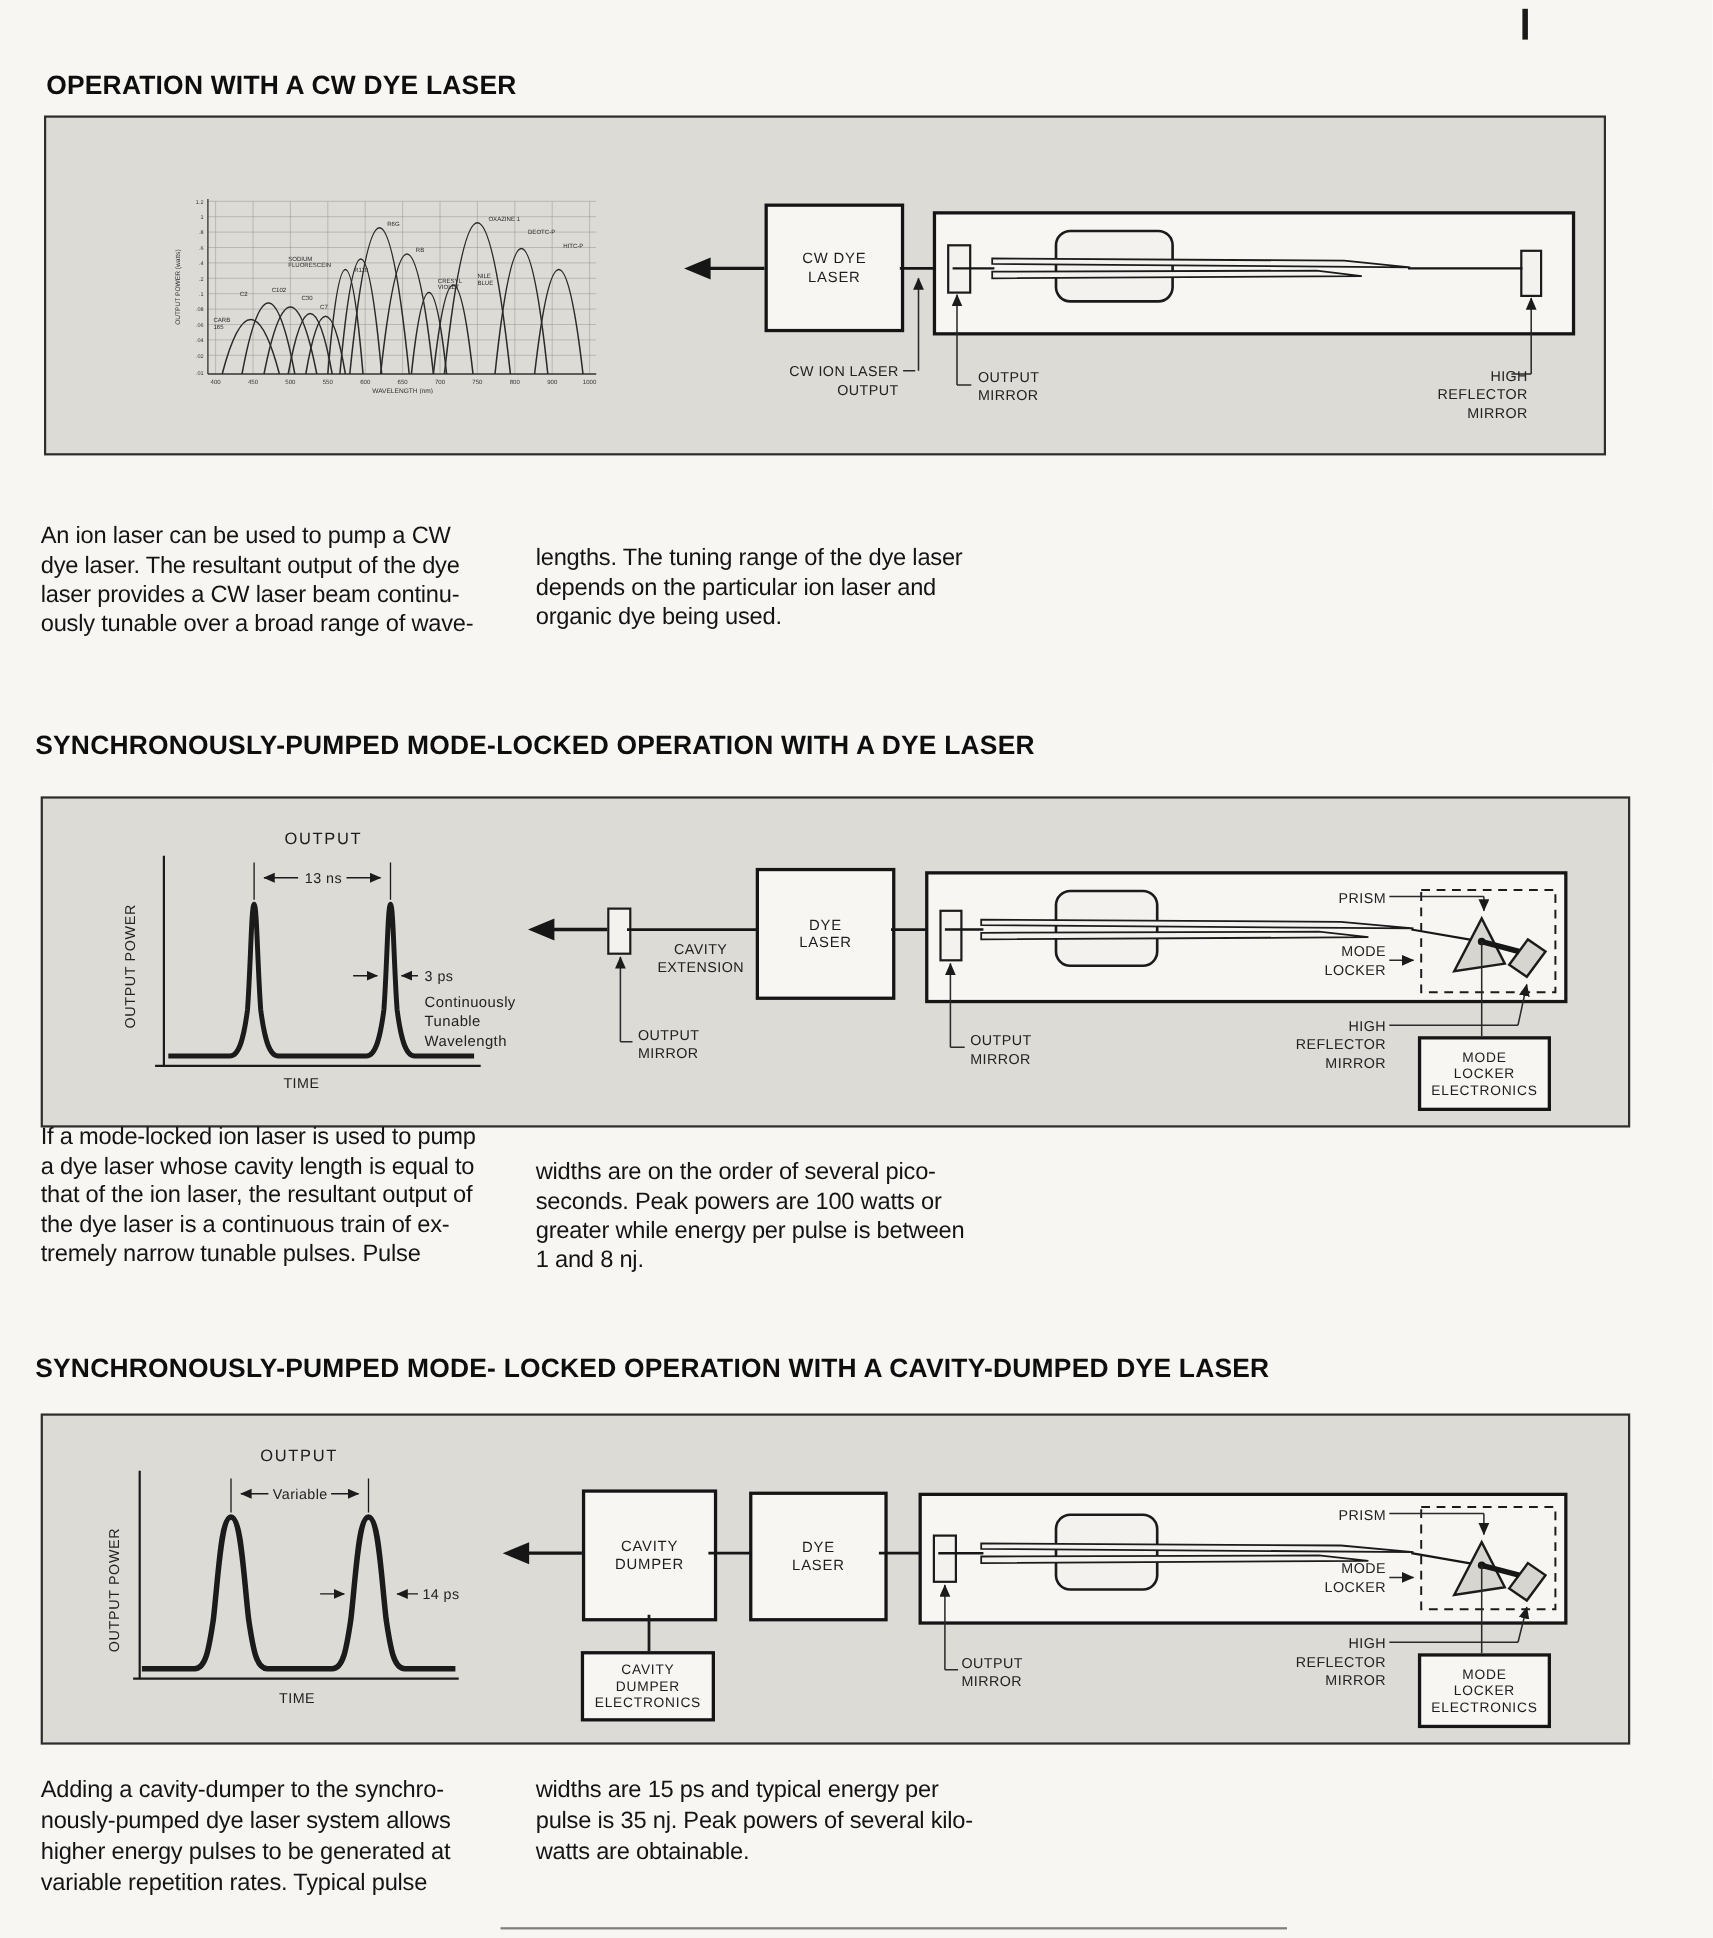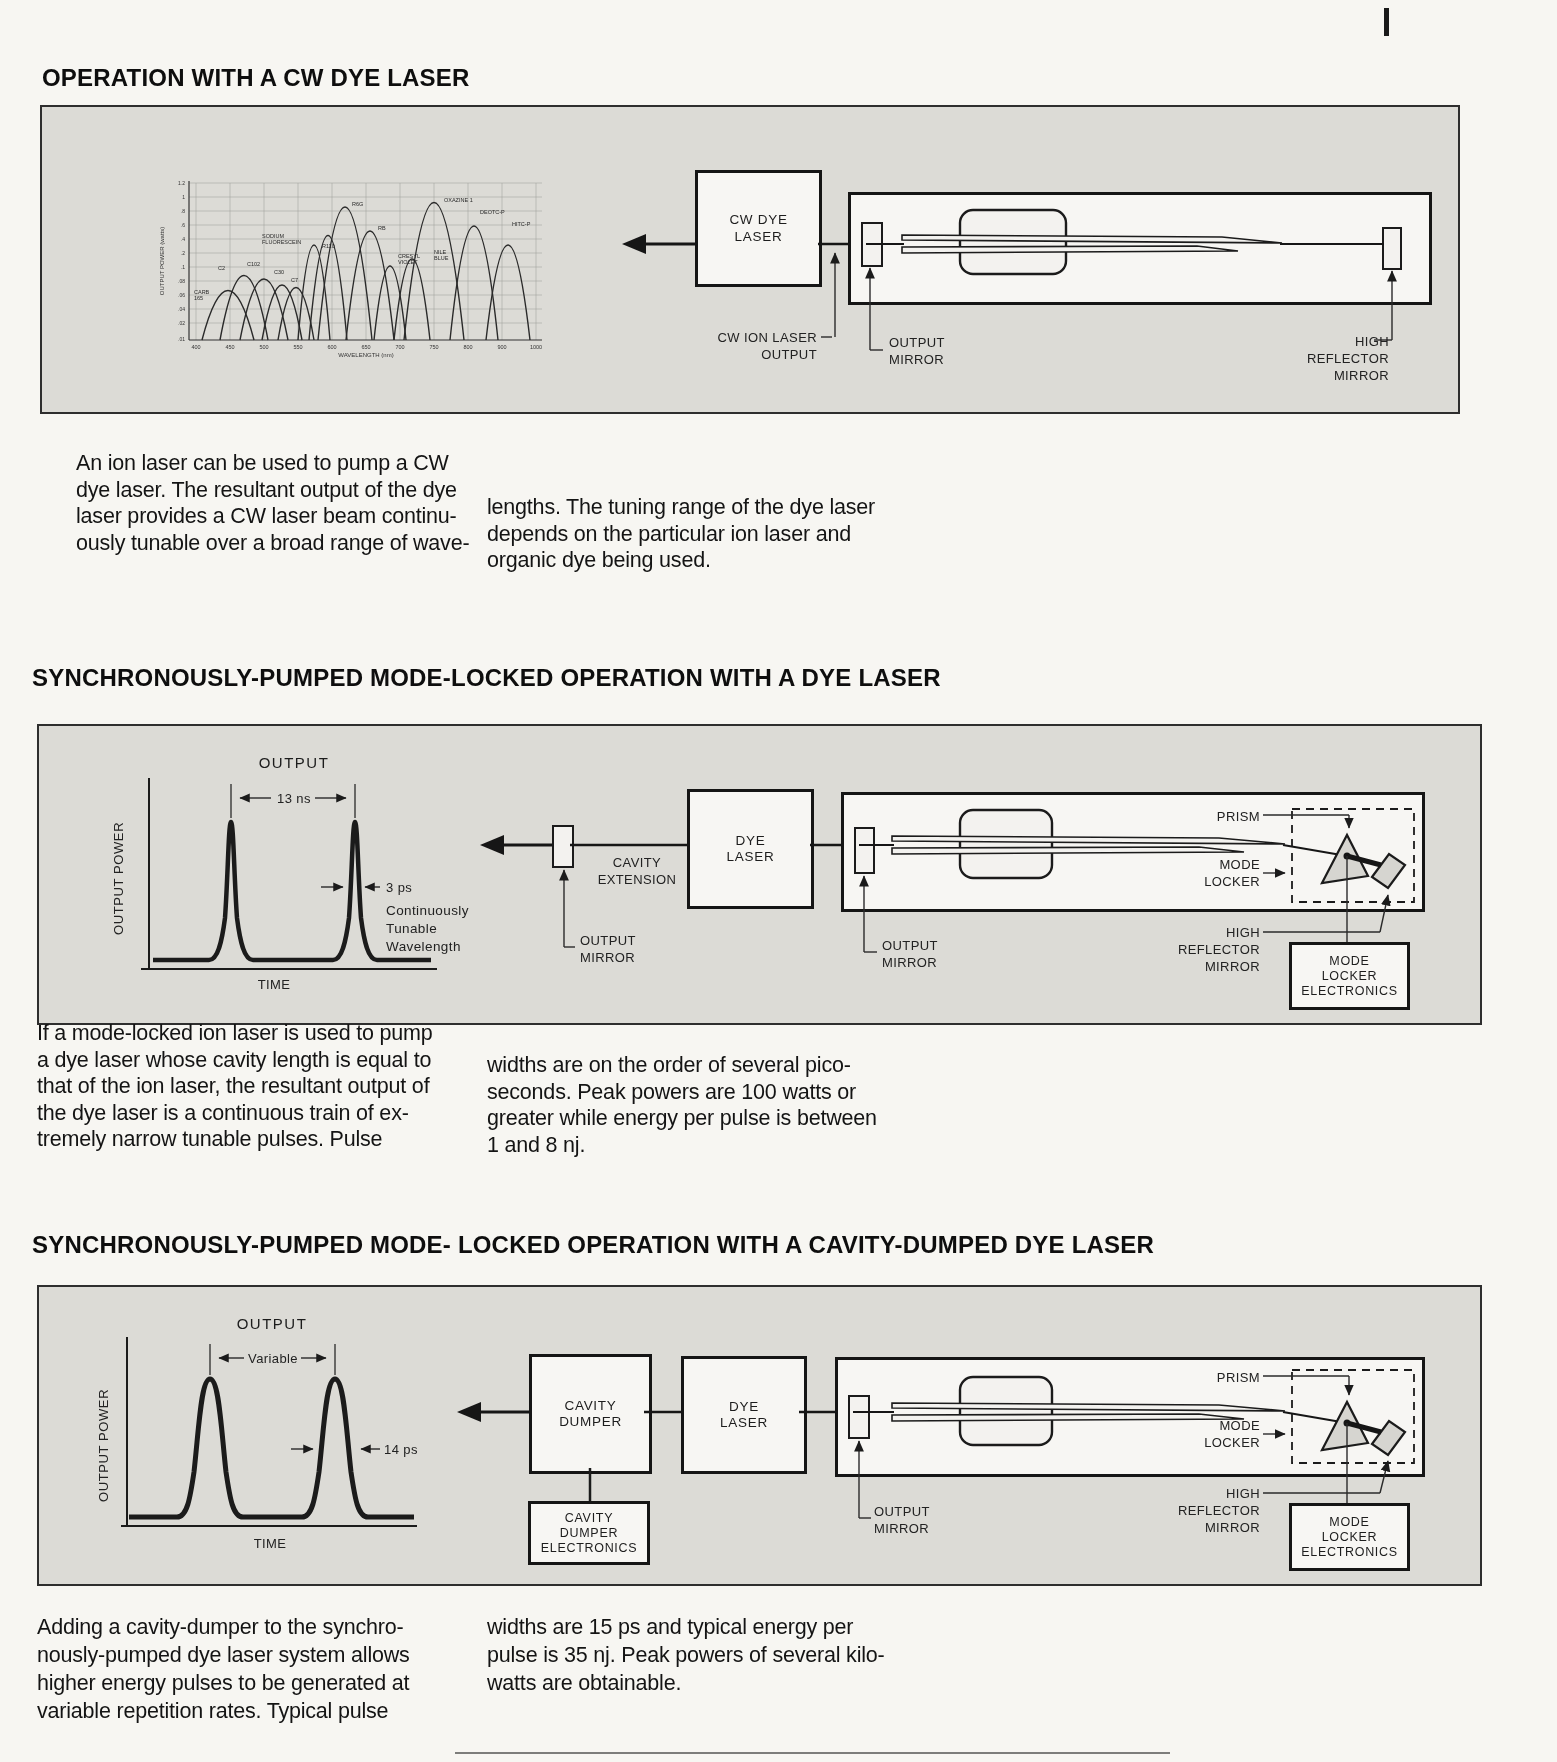--- a/index.html
+++ b/index.html
@@ -22,21 +22,21 @@
 </style>
 </head>
 <body>
 
 <div id="page">
 
   <div class="h1" style="left:42px;top:64px;">OPERATION WITH A CW DYE LASER</div>
 
   <div class="panel" style="left:40px;top:105px;width:1416px;height:305px;">
 
-    <div class="box" style="left:653px;top:63px;width:121px;height:111px;">
+    <div class="box" style="left:653px;top:78px;width:121px;height:111px;">
       <span>CW DYE
 LASER</span>
     </div>
     <div class="box" style="left:806px;top:85px;width:578px;height:107px;"></div>
     <div class="mirror" style="left:819px;top:115px;width:18px;height:41px;"></div>
     <div class="mirror" style="left:1340px;top:120px;width:16px;height:39px;"></div>
 
     <svg class="svglayer" width="1416" height="305" viewBox="0 0 1416 305">
       <defs>
         <marker id="p1a" orient="auto" markerWidth="10" markerHeight="9" refX="7.5" refY="3.5">
@@ -175,21 +175,21 @@
 
     <div class="lbl r" style="left:645px;top:222px;width:130px;">CW ION LASER
 OUTPUT</div>
     <div class="lbl" style="left:847px;top:227px;width:80px;">OUTPUT
 MIRROR</div>
     <div class="lbl r" style="left:1247px;top:226px;width:100px;">HIGH
 REFLECTOR
 MIRROR</div>
   </div>
 
-  <div class="para" style="left:37px;top:450px;width:420px;margin-left:39px;">An ion laser can be used to pump a CW
+  <div class="para" style="left:37px;top:474px;width:420px;">An ion laser can be used to pump a CW
 dye laser. The resultant output of the dye
 laser provides a CW laser beam continu-
 ously tunable over a broad range of wave-</div>
   <div class="para" style="left:487px;top:450px;width:430px;margin-top:44px;">lengths. The tuning range of the dye laser
 depends on the particular ion laser and
 organic dye being used.</div>
 
   <div class="h1" style="left:32px;top:664px;">SYNCHRONOUSLY-PUMPED MODE-LOCKED OPERATION WITH A DYE LASER</div>
 
   <div class="panel" style="left:37px;top:724px;width:1441px;height:297px;">

